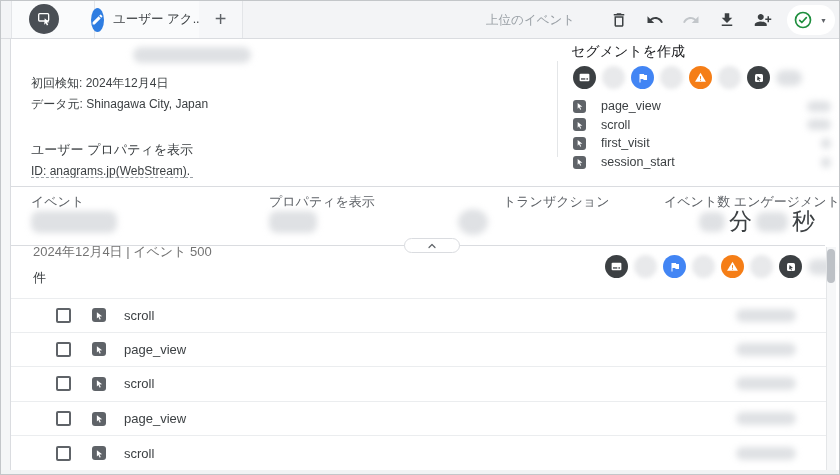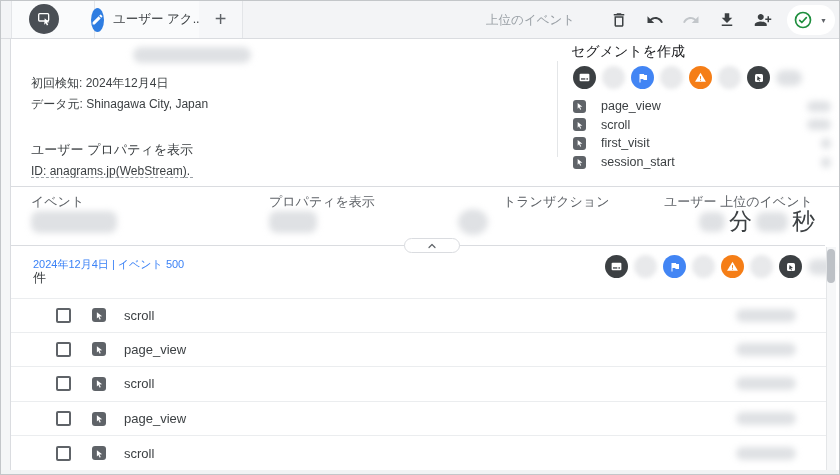--- a/index.html
+++ b/index.html
@@ -65,21 +65,21 @@
   .eng-units { position:absolute; top:205px; left:698px; display:flex; align-items:center; }
   .eng-units .unit { font-size:23px; color:#3c4043; margin:0 4px; }
   .eng-blob { width:26px; height:20px; }
 
   
   .collapse-pill { position:absolute; left:403px; top:237px; width:56px; height:15px;
     background:#fff; border:1px solid #dadce0; border-radius:8px; display:flex;
     align-items:center; justify-content:center; cursor:pointer; z-index:3; }
 
   
-  .table-head-l1 { position:absolute; left:32px; top:256px; font-size:11px; color:#3b82f6; }
+  .table-head-l1 { position:absolute; left:32px; top:242px; font-size:13px; color:#737373; }
   .table-head-l2 { position:absolute; left:32px; top:268px; font-size:13px; color:#3c4043; }
   .tbl-icons { position:absolute; left:604px; top:254px; display:flex; align-items:center; }
   .filter-blob { width:26px; height:16px; border-radius:8px; margin-right:8px; }
   .rows { position:absolute; left:10px; top:297px; width:815px; }
   .trow { display:flex; align-items:center; height:34.6px; border-bottom:1px solid #ebedef; cursor:pointer; }
   .trow:first-child { border-top:1px solid #ebedef; }
   .cbx { width:15px; height:15px; border:2px solid #5f6368; border-radius:2px;
     margin-left:45px; flex:0 0 15px; background:#fff; cursor:pointer; }
   .trow .ev-sq { margin-left:21px; width:14px; height:14px; flex-basis:14px; }
   .row-name { font-size:13px; color:#3c4043; margin-left:18px; flex:1; }
@@ -233,21 +233,21 @@
 
   <span class="stat-label" style="left:30px;">イベント</span>
   <div class="blob stat-blob" style="left:30px; top:210px; width:86px; height:22px;"></div>
 
   <span class="stat-label" style="left:268px;">プロパティを表示</span>
   <div class="blob stat-blob" style="left:268px; top:210px; width:48px; height:22px;"></div>
 
   <span class="stat-label" style="left:455px;margin-left:47px;">トランザクション</span>
   <div class="blob stat-blob" style="left:457px; top:208px; width:30px; height:26px; border-radius:50%;"></div>
 
-  <span class="stat-label" style="left:663px;">ユーザー 上位のイベント</span>
+  <span class="stat-label" style="left:663px;">イベント数 エンゲージメント</span>
   <div class="eng-units">
     <span class="blob eng-blob"></span>
     <span class="unit">分</span>
     <span class="blob eng-blob" style="width:32px;"></span>
     <span class="unit">秒</span>
   </div>
 
   <div class="hdivider" style="top:244px; right:14px;"></div>
   <div class="collapse-pill">
     <svg width="12" height="12" viewBox="0 0 24 24">

